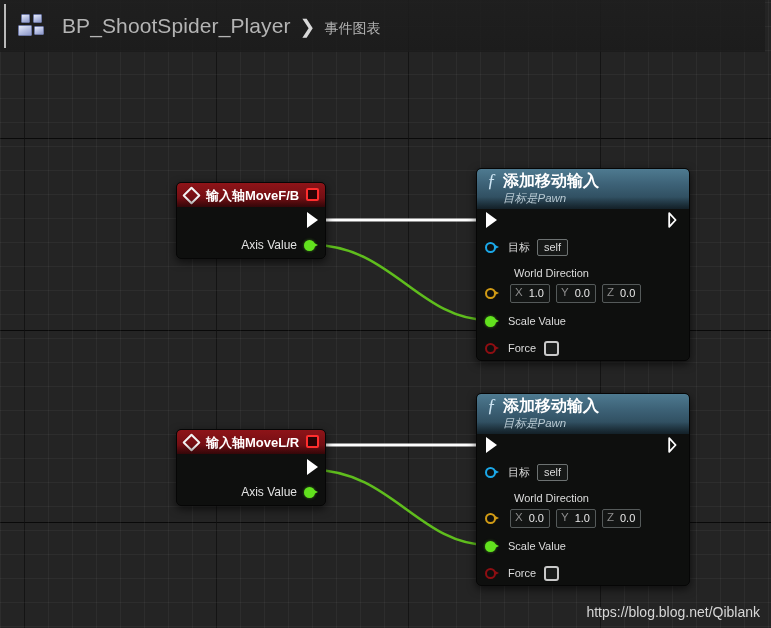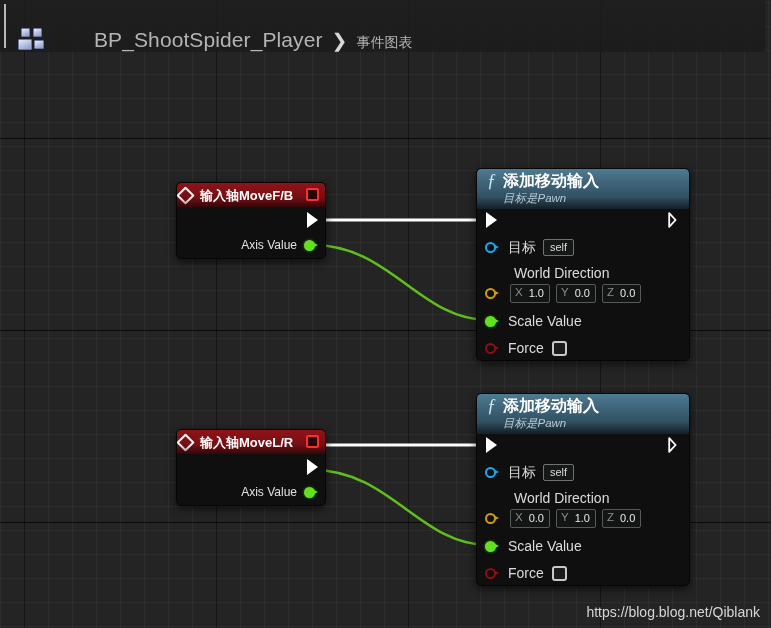--- a/index.html
+++ b/index.html
@@ -26,24 +26,23 @@
     background-position: 0px 2px, 0px 2px, 24px 138px, 24px 138px;
     overflow: hidden;
   }
 
   
   #topbar {
     position: absolute;
     left: 0; top: 0;
     width: 765px; height: 52px;
     display: flex;
-    align-items: flex-end;
+    align-items: center;
     z-index: 40;
     background: linear-gradient(to bottom, rgba(30,30,30,0.88), rgba(26,26,26,0.80));
-    gap: 32px;
   }
   #topbar-accent {
     position: absolute;
     left: 4px; top: 4px;
     width: 2px; height: 44px;
     background: #b9b9b9;
   }
   .bp-icon {
     position: relative;
     width: 30px; height: 24px;
@@ -103,21 +102,21 @@
   }
 
   
   .event-node .node-head {
     position: relative;
     height: 24px;
     border-radius: 4px 4px 0 0;
     background: linear-gradient(to bottom, #8e1418 0%, #7b1015 45%, #5e0c10 100%);
     display: flex;
     align-items: center;
-    padding: 0 0;
+    padding: 0 6px;
     overflow: hidden;
   }
   .event-node .node-head::after {
     content: "";
     position: absolute;
     left: 0; right: 0; bottom: 0;
     height: 9px;
     background: linear-gradient(to bottom, rgba(0,0,0,0) 0%, rgba(0,0,0,0.45) 100%);
     pointer-events: none;
   }
@@ -206,21 +205,21 @@
     align-items: center;
     height: 16px;
   }
   .pin-label {
     font-size: 12px;
     color: #e2e2e2;
     line-height: 1;
     white-space: nowrap;
   }
   .pin-label-sm {
-    font-size: 14px;
+    font-size: 11px;
     color: #dcdcdc;
     line-height: 1;
     white-space: nowrap;
   }
 
   
   .exec-pin {
     width: 0; height: 0;
     border-top: 8px solid transparent;
     border-bottom: 8px solid transparent;

